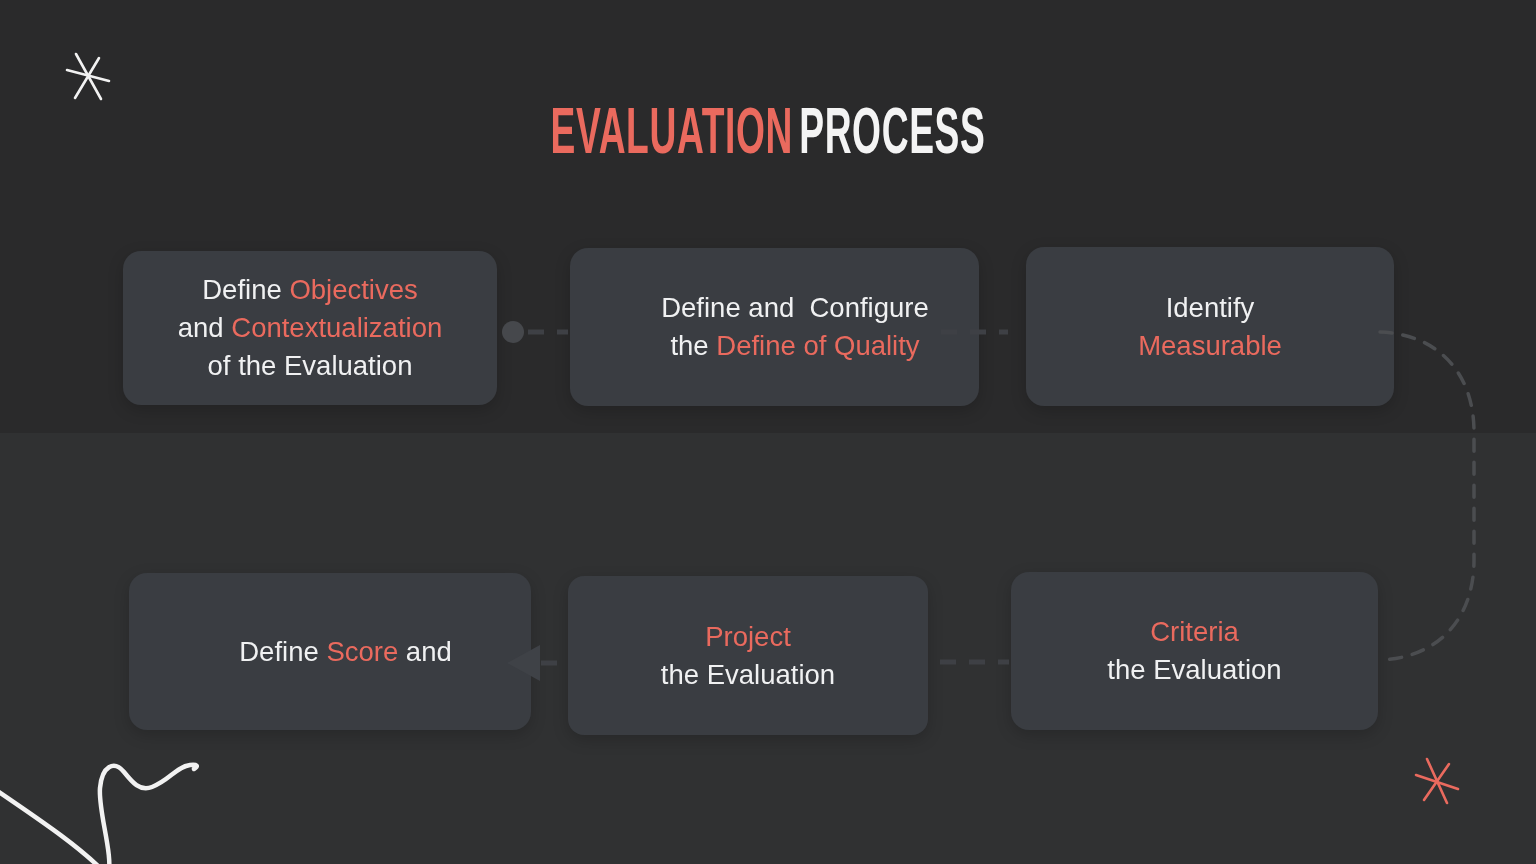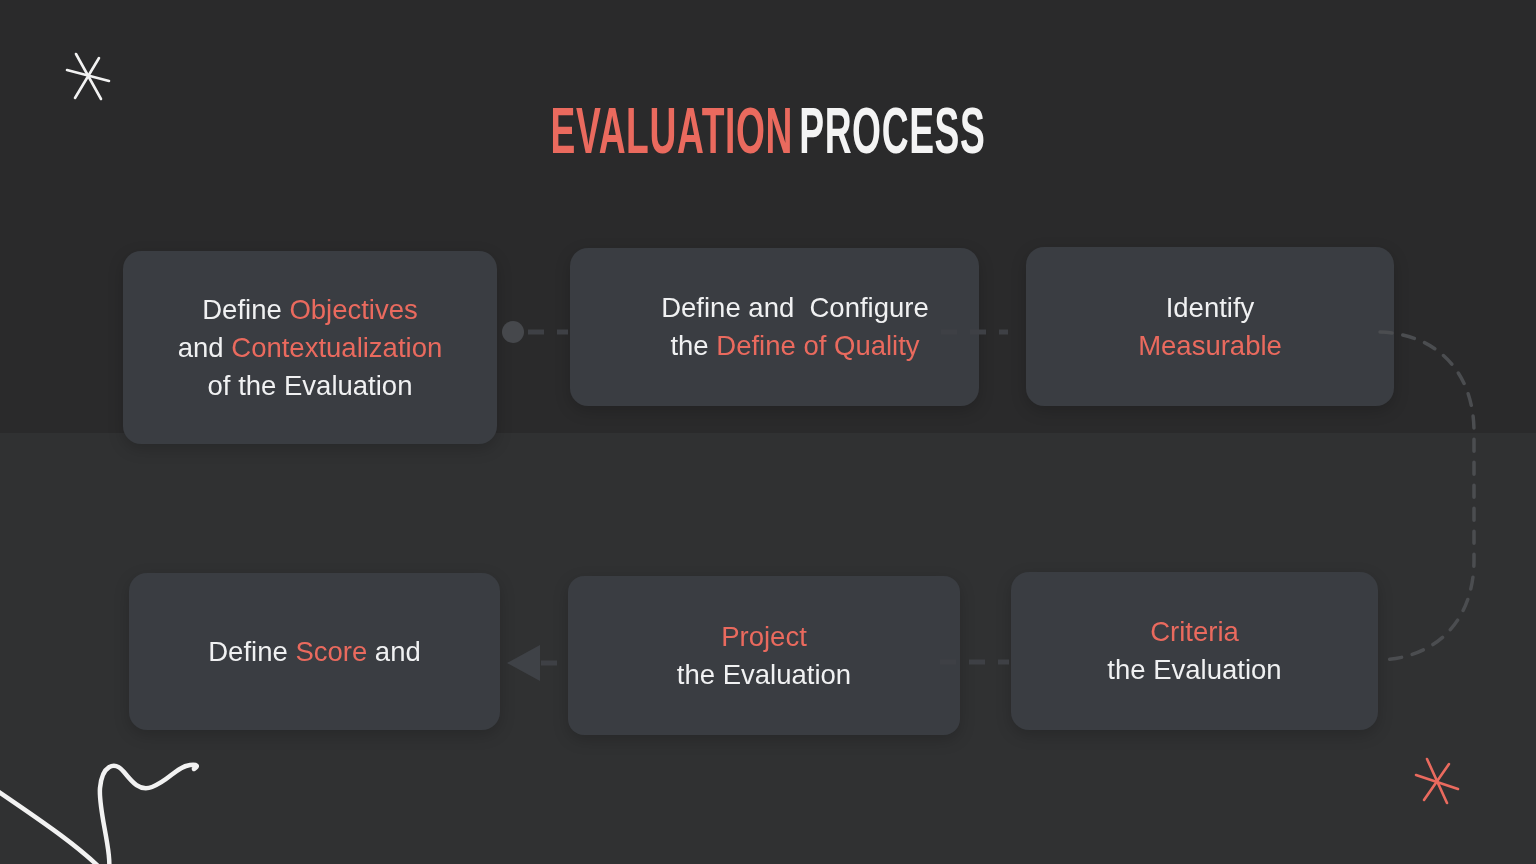--- a/index.html
+++ b/index.html
@@ -50,25 +50,25 @@
     align-items: center;
     text-align: center;
     box-shadow: 0 5px 16px rgba(0,0,0,0.18);
     color: var(--text, #f0f1f2);
     font-size: 27.5px;
     line-height: 38px;
   }
   .box .line { white-space: pre-wrap; }
   .box .seg.accent { color: var(--accent, #ea6a5e); }
 
-  #box0 { left: 123px; top: 251px; width: 374px; height: 193px; align-items: center; }
+  #box0 { left: 123px; top: 251px; width: 374px; height: 154px; align-items: center; }
   #box1 { left: 570px; top: 248px; width: 368px; height: 158px; padding-left: 41px; }
   #box2 { left: 1010px; top: 247px; width: 368px; height: 159px; margin-left: 16px; }
-  #box3 { left: 129px; top: 573px; width: 371px; height: 157px; }
-  #box4 { left: 568px; top: 576px; width: 392px; height: 159px; border-radius: 16px; }
+  #box3 { left: 129px; top: 573px; width: 371px; height: 157px; padding-left: 31px; }
+  #box4 { left: 568px; top: 576px; width: 360px; height: 159px; border-radius: 16px; }
   #box5 { left: 1011px; top: 572px; width: 367px; height: 158px; }
 
   .dash-line { stroke: #3e4045; stroke-width: 5; stroke-dasharray: 16 13; fill: none; }
   .curve-line { stroke: var(--connector, #4b4d50); stroke-width: 3.5; stroke-dasharray: 12 11; fill: none; stroke-linecap: round; }
   .dot { fill: #46484c; }
   .arrow { fill: #3f4247; }
   .doodle-white { stroke: #f2f2f2; fill: none; stroke-linecap: round; }
   .doodle-accent { stroke: var(--accent, #ea6a5e); fill: none; stroke-linecap: round; }
 </style>
 </head>

